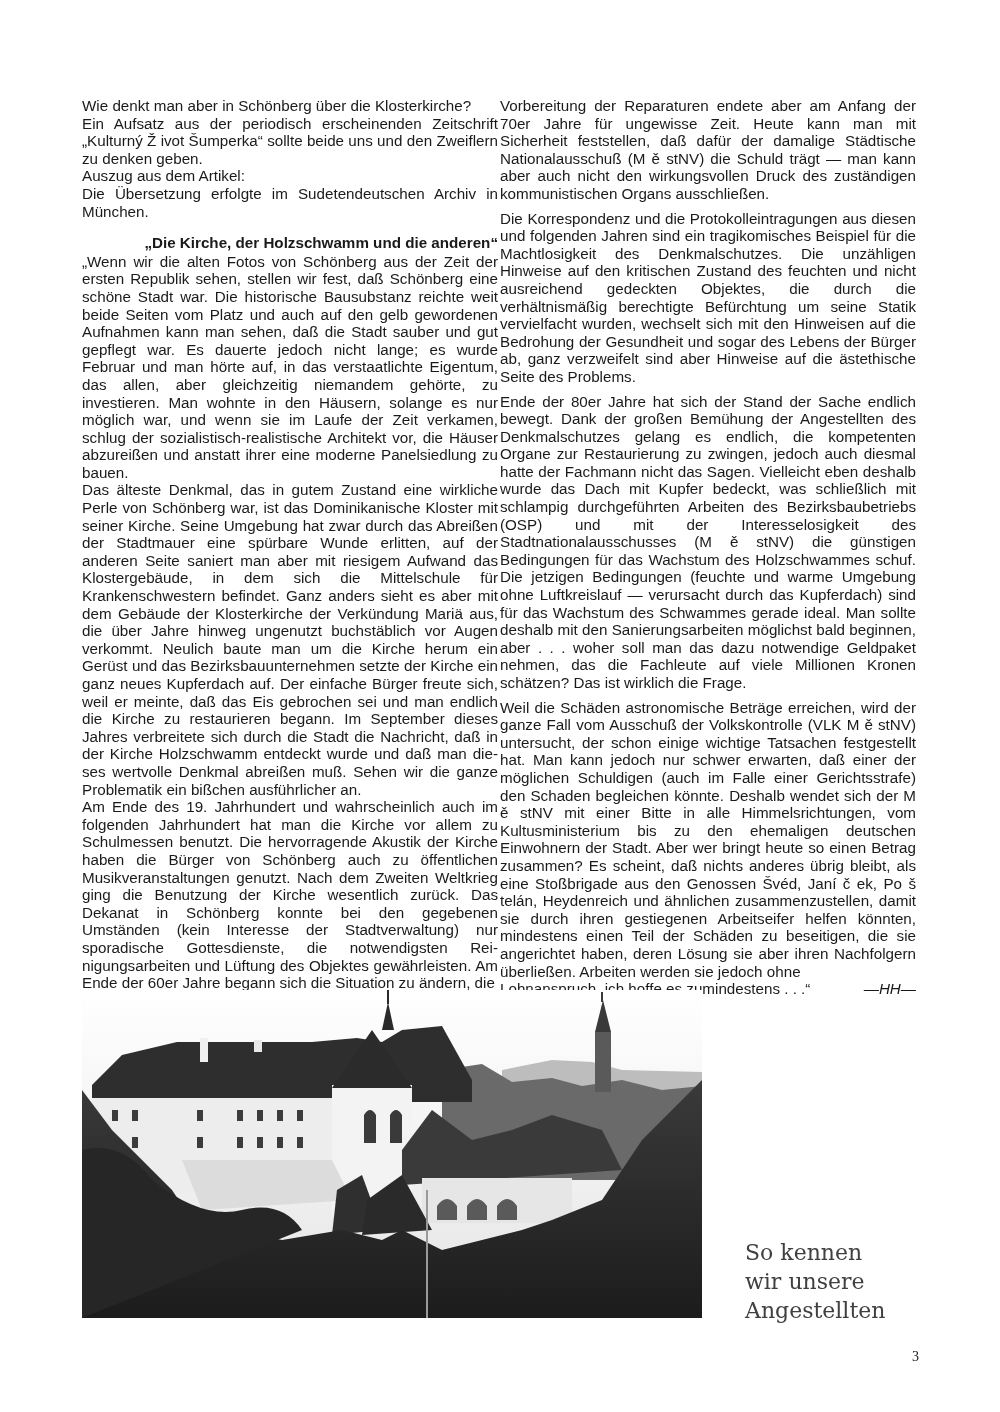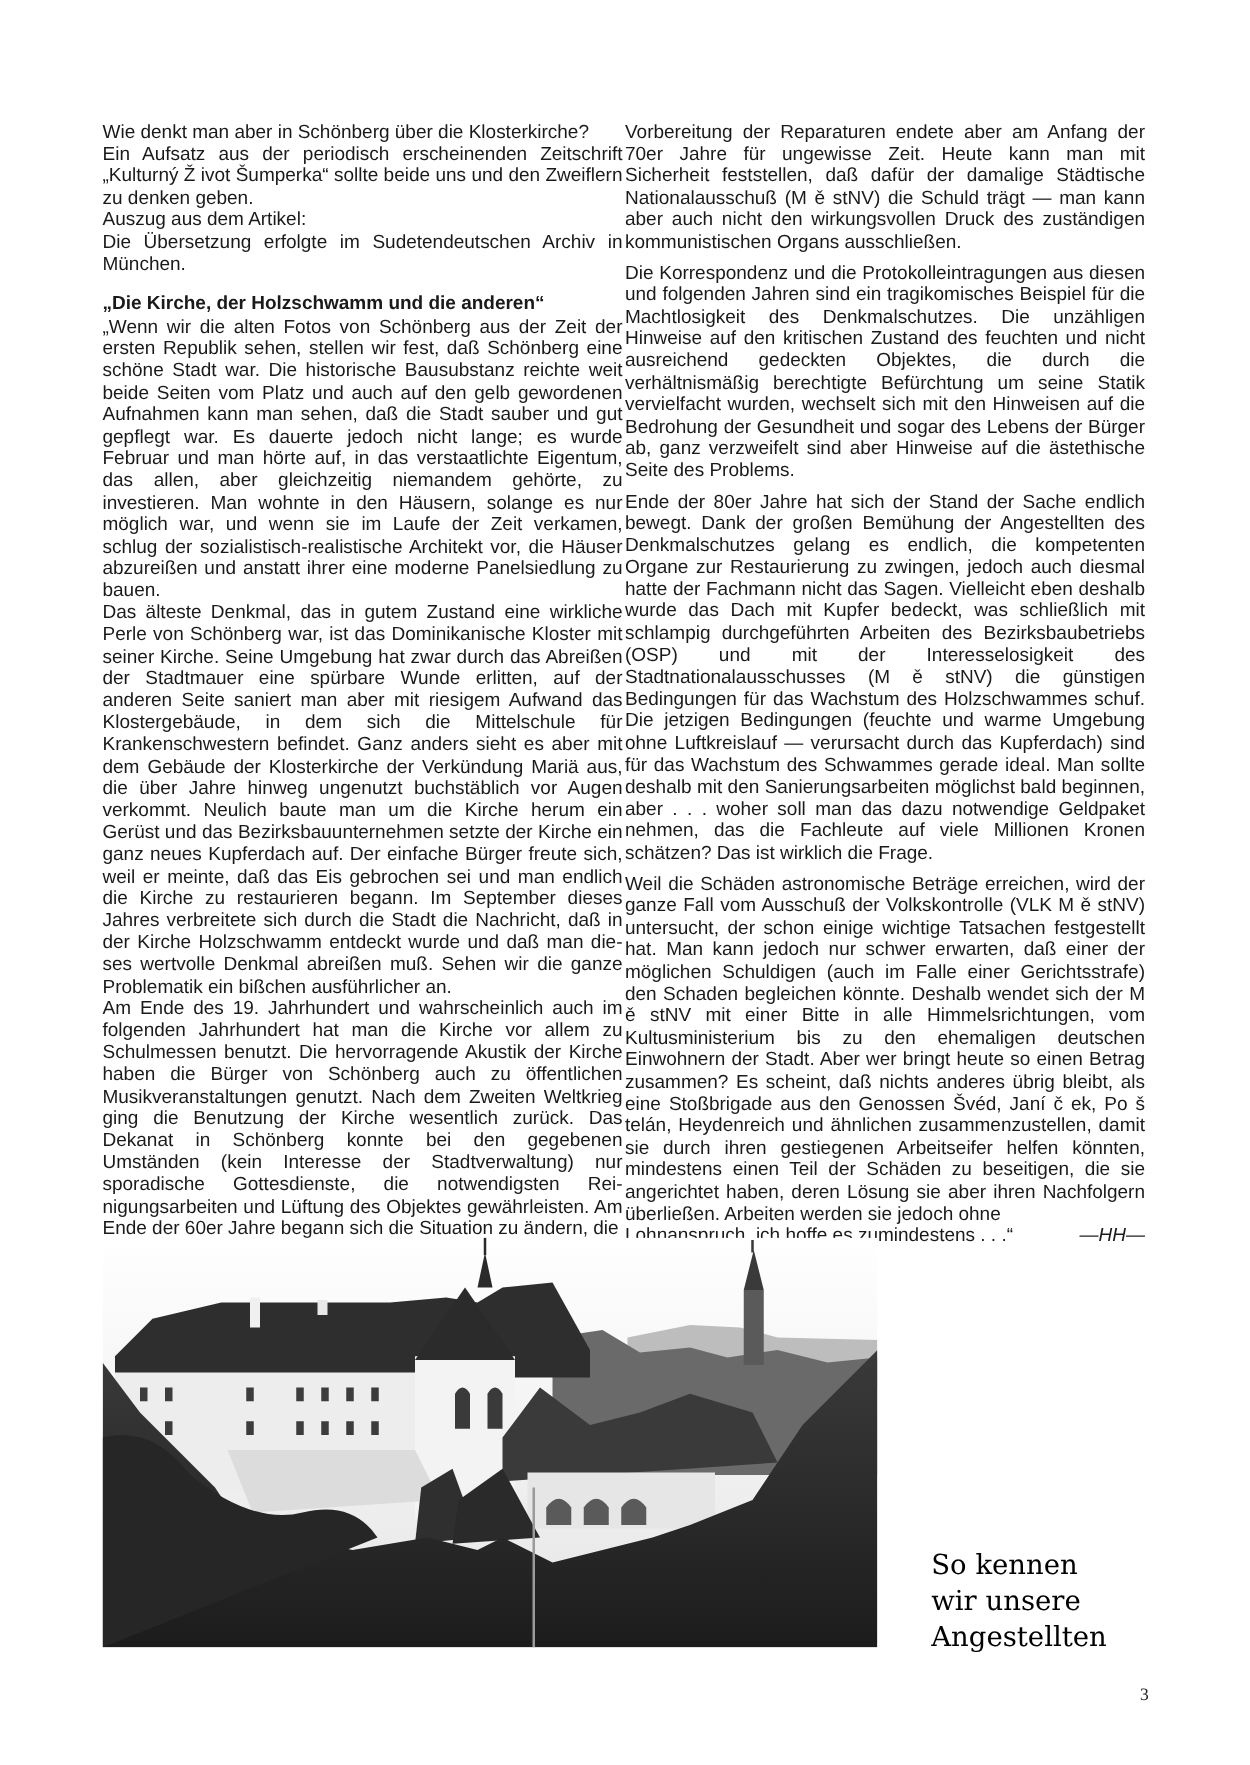--- a/index.html
+++ b/index.html
@@ -8,34 +8,34 @@
       position: absolute; top: 97px; width: 416px;
       font-family: Liberation Sans, sans-serif;
       font-size: 15.2px; line-height: 17.6px; text-align: justify;
       hyphens: manual;
     }
     .col-left { left: 82px; }
     .col-right { left: 488px; margin-left: 12px; }
     .col p { margin: 0; }
     .col-right p.gap { margin-top: 7px; }
     .heading {
-      font-weight: bold; text-align: left; margin: 14px 0 1px 0 !important;
+      font-weight: bold; text-align: right; margin: 14px 0 1px 0 !important;
       font-size: 15.2px;
     }
     .sig-line { display: flex; justify-content: space-between; text-align: left; gap: 28px; }
     .sig { font-style: italic; }
     .photo {
       position: absolute; left: 82px; top: 990px; width: 620px; height: 328px;
       overflow: hidden;
     }
     .photo svg { display: block; width: 100%; height: 100%; }
     .caption {
       position: absolute; left: 745px; top: 1238px;
       font-family: "DejaVu Serif", "Liberation Serif", serif;
-      font-size: 22px; line-height: 29px; color: #000000;
+      font-size: 22px; line-height: 29px; color: #404040;
     }
     .caption span { display: block; }
     .page-number {
       position: absolute; left: 912px; top: 1349px;
       font-family: "Liberation Serif", serif; font-size: 14px; color: #222;
     }
   </style>
 </head>
 <body>
 

